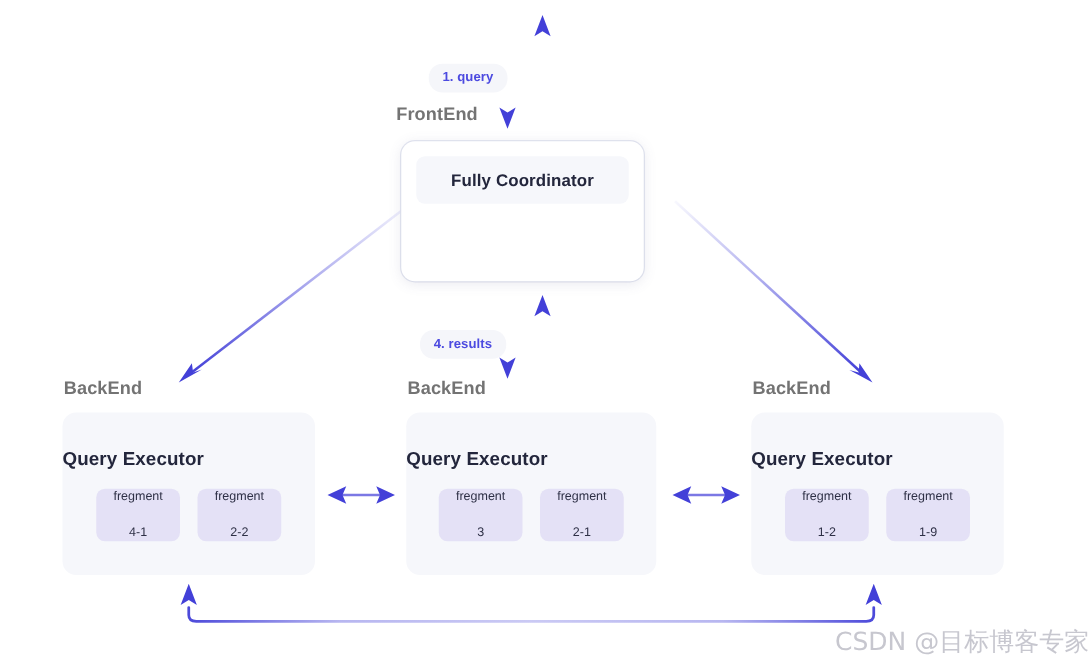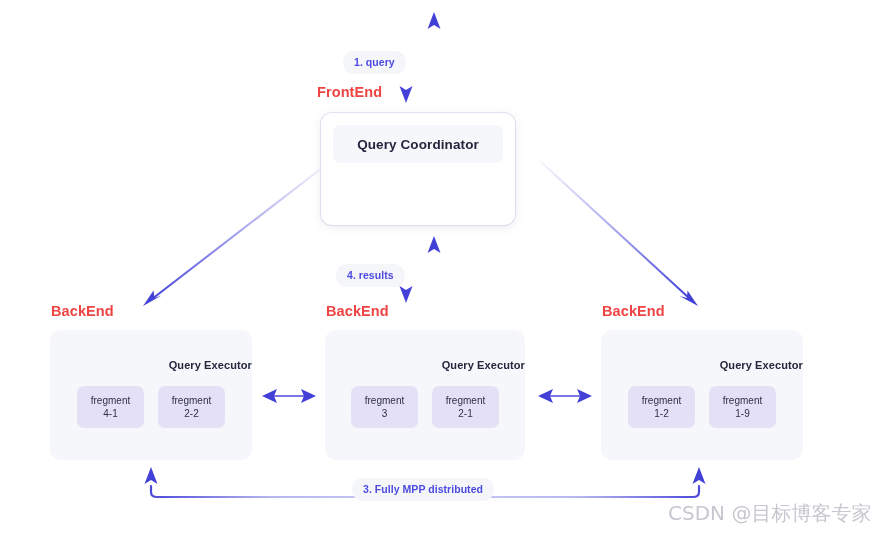--- a/index.html
+++ b/index.html
@@ -24,21 +24,21 @@
     left: 0; top: 0;
     width: 872px; height: 533px;
     pointer-events: none;
   }
 
   
   .tier-label {
     position: absolute;
     font-size: 14.5px;
     font-weight: bold;
-    color: #ef4444;
+    color: #737373;
     letter-spacing: 0.1px;
     white-space: nowrap;
   }
 
   
   .fe-card {
     position: absolute;
     left: 321px; top: 113px;
     width: 194px; height: 112px;
     background: #ffffff;
@@ -68,42 +68,42 @@
     width: 202px;
     height: 130px;
     background: #f6f7fb;
     border-radius: 11px;
   }
   .be-card.left   { left: 50px; }
   .be-card.mid    { left: 325px; width: 200px; }
   .be-card.right  { left: 601px; }
 
   .be-title {
-    text-align: right;
-    font-size: 11px;
+    text-align: left;
+    font-size: 15px;
     font-weight: bold;
     color: #23263c;
     margin-top: 29px;
     letter-spacing: 0.1px;
   }
   .frag-row {
     display: flex;
     justify-content: center;
     gap: 14px;
     margin-top: 15px;
   }
   .frag {
     width: 67px;
     height: 42px;
     background: #e4e1f6;
     border-radius: 7px;
     display: flex;
     flex-direction: column;
     align-items: center;
-    justify-content: center;
+    justify-content: space-between;
     font-size: 10px;
     color: #2e3046;
     line-height: 1.35;
     font-weight: 500;
   }
 
   
   .pill {
     position: absolute;
     background: #f5f6fa;
@@ -211,29 +211,28 @@
 
     <g>
       <path d="M151 486 L151 492 Q151 497 157 497 L693 497 Q699 497 699 492 L699 486" fill="none" stroke="url(#gradBus)" stroke-width="2.2" stroke-linecap="round"></path>
       <path d="M151 467 L144.5 484 L151 480 L157.5 484 Z" fill="#4340d8"></path>
       <path d="M699 467 L692.5 484 L699 480 L705.5 484 Z" fill="#4340d8"></path>
     </g>
   </svg>
 
   <div class="pill" style="left:343px; top:51px;">1. query</div>
   <div class="pill" style="left:336px; top:264px;">4. results</div>
-  <div class="pill" style="left:352px; top:478px;">3. Fully MPP distributed</div>
 
   <div class="tier-label" style="left:317px; top:84px;">FrontEnd</div>
   <div class="tier-label" style="left:51px; top:303px;">BackEnd</div>
   <div class="tier-label" style="left:326px; top:303px;">BackEnd</div>
   <div class="tier-label" style="left:602px; top:303px;">BackEnd</div>
 
   <div class="fe-card">
-    <div class="fe-inner">Query Coordinator</div>
+    <div class="fe-inner">Fully Coordinator</div>
   </div>
 
   <div class="be-card left">
     <div class="be-title">Query Executor</div>
     <div class="frag-row">
       <div class="frag">
         <span>fregment</span>
         <span>4-1</span>
       </div>
       <div class="frag">

